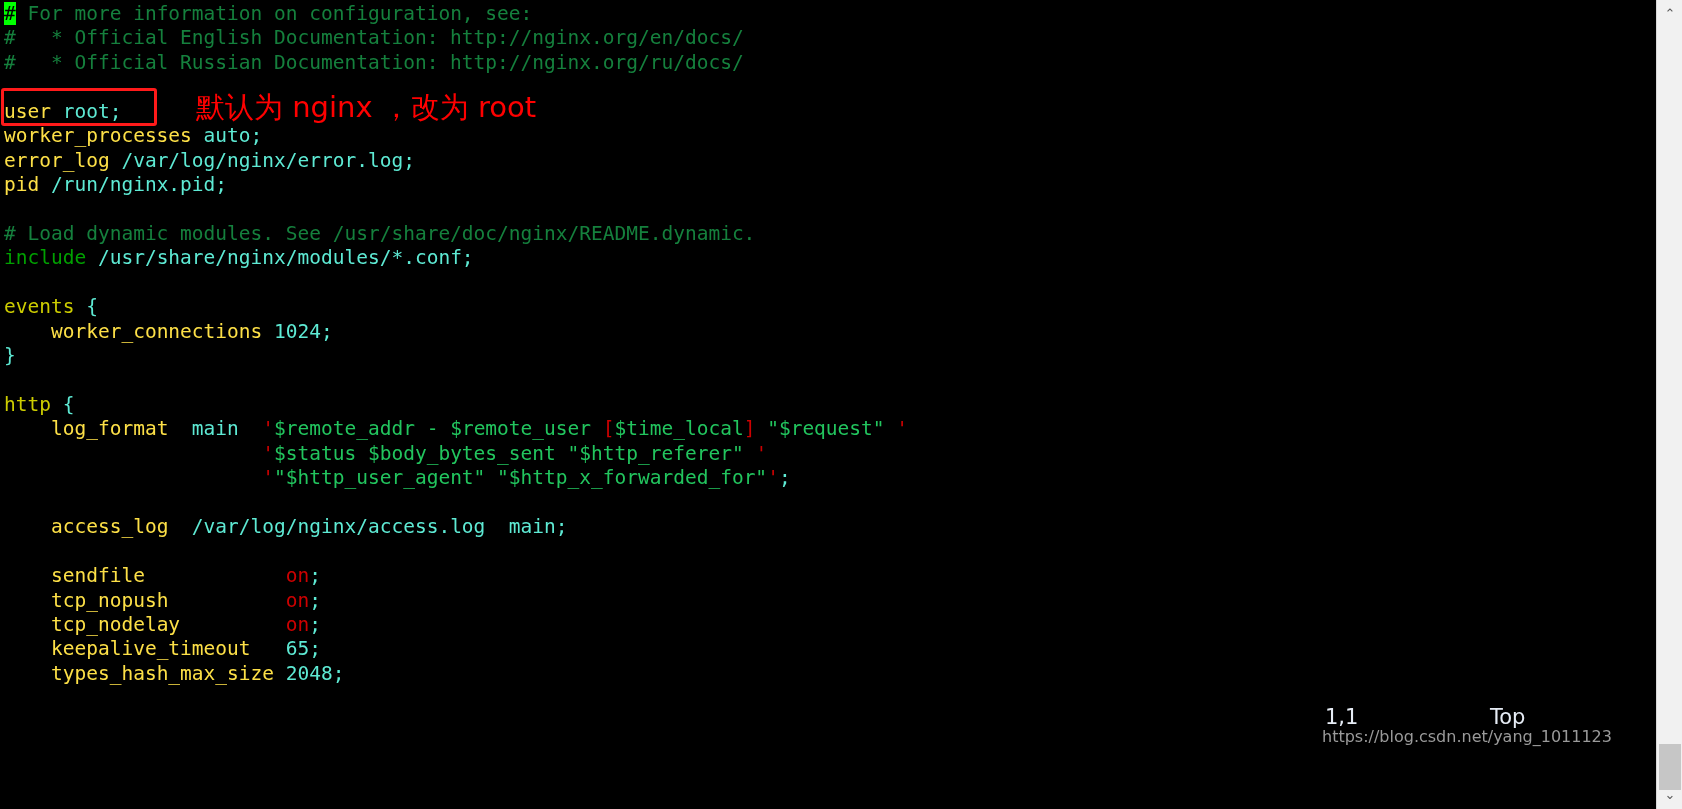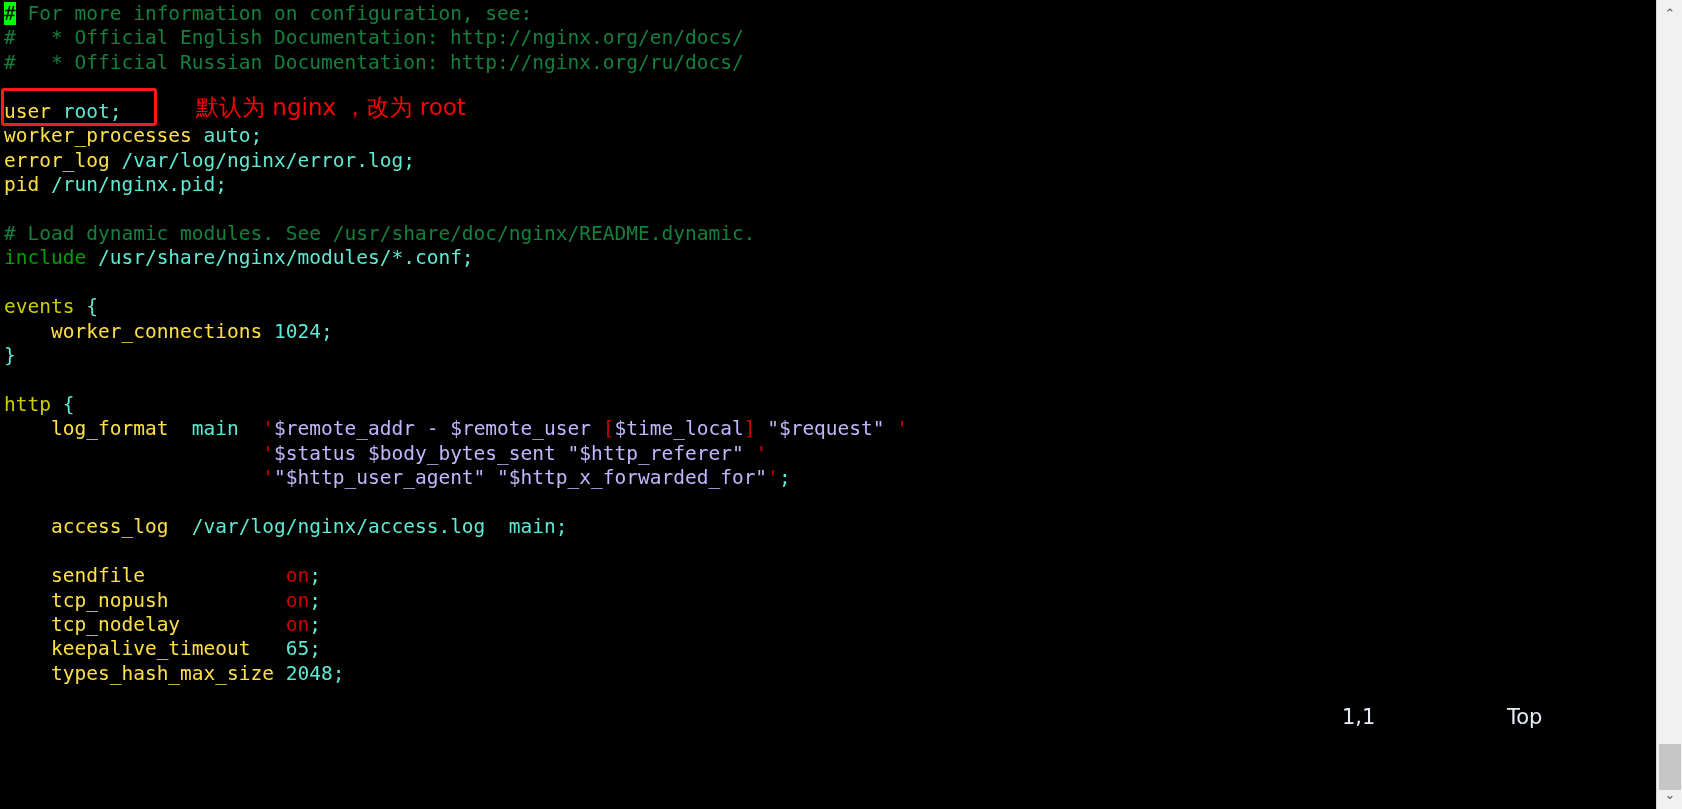--- a/index.html
+++ b/index.html
@@ -39,21 +39,21 @@
     color: #ffffff;
   }
   .line { height: 24.45px; white-space: pre; }
 
   
   .c-comment   { color: #15803d; }
   .c-directive { color: #fde047; }
   .c-plain     { color: #5eead4; }
   .c-block     { color: #cdcd00; }
   .c-include   { color: #00a000; margin-top: 20px; }
-  .c-string    { color: #c4b5fd; }
+  .c-string    { color: #22c55e; }
   .c-quote     { color: #cd0000; }
   .c-bracket   { color: #cd0000; }
   .c-on        { color: #cd0000; }
 
   
   .cursor {
     background: #00ff00;
     color: #000000;
   }
 
@@ -67,30 +67,30 @@
     border: 3px solid #ff1a1a;
     border-radius: 3px;
     box-sizing: border-box;
     pointer-events: none;
   }
   #annotation {
     position: absolute;
     left: 196px;
     top: 90px;
     font-family: "DejaVu Sans", "Liberation Sans", sans-serif;
-    font-size: 23px;
+    font-size: 29px;
     line-height: 34px;
     color: #ff0000;
     white-space: pre;
   }
 
   
   #statusline {
     position: absolute;
-    left: 17px;
+    left: 0;
     top: 705px;
     width: 1656px;
     height: 28px;
     font-family: "DejaVu Sans", "Liberation Sans", sans-serif;
     font-size: 21px;
     color: #e6ecf5;
   }
   #status-pos {
     position: absolute;
     left: 1325px;
@@ -156,20 +156,21 @@
 
   <div id="hl-box"></div>
 
   <div id="annotation">默认为 nginx ，改为 root</div>
 
   <div id="statusline">
     <span id="status-pos">1,1</span>
     <span id="status-scroll">Top</span>
   </div>
 
+  <div id="watermark">https://blog.csdn.net/yang_1011123</div>
 
   <div id="scrollbar">
     <div id="sb-up" class="sb-arrow">⌃</div>
     <div id="sb-thumb"></div>
     <div id="sb-down" class="sb-arrow">⌄</div>
   </div>
 
 </div>
 
 </body></html>

